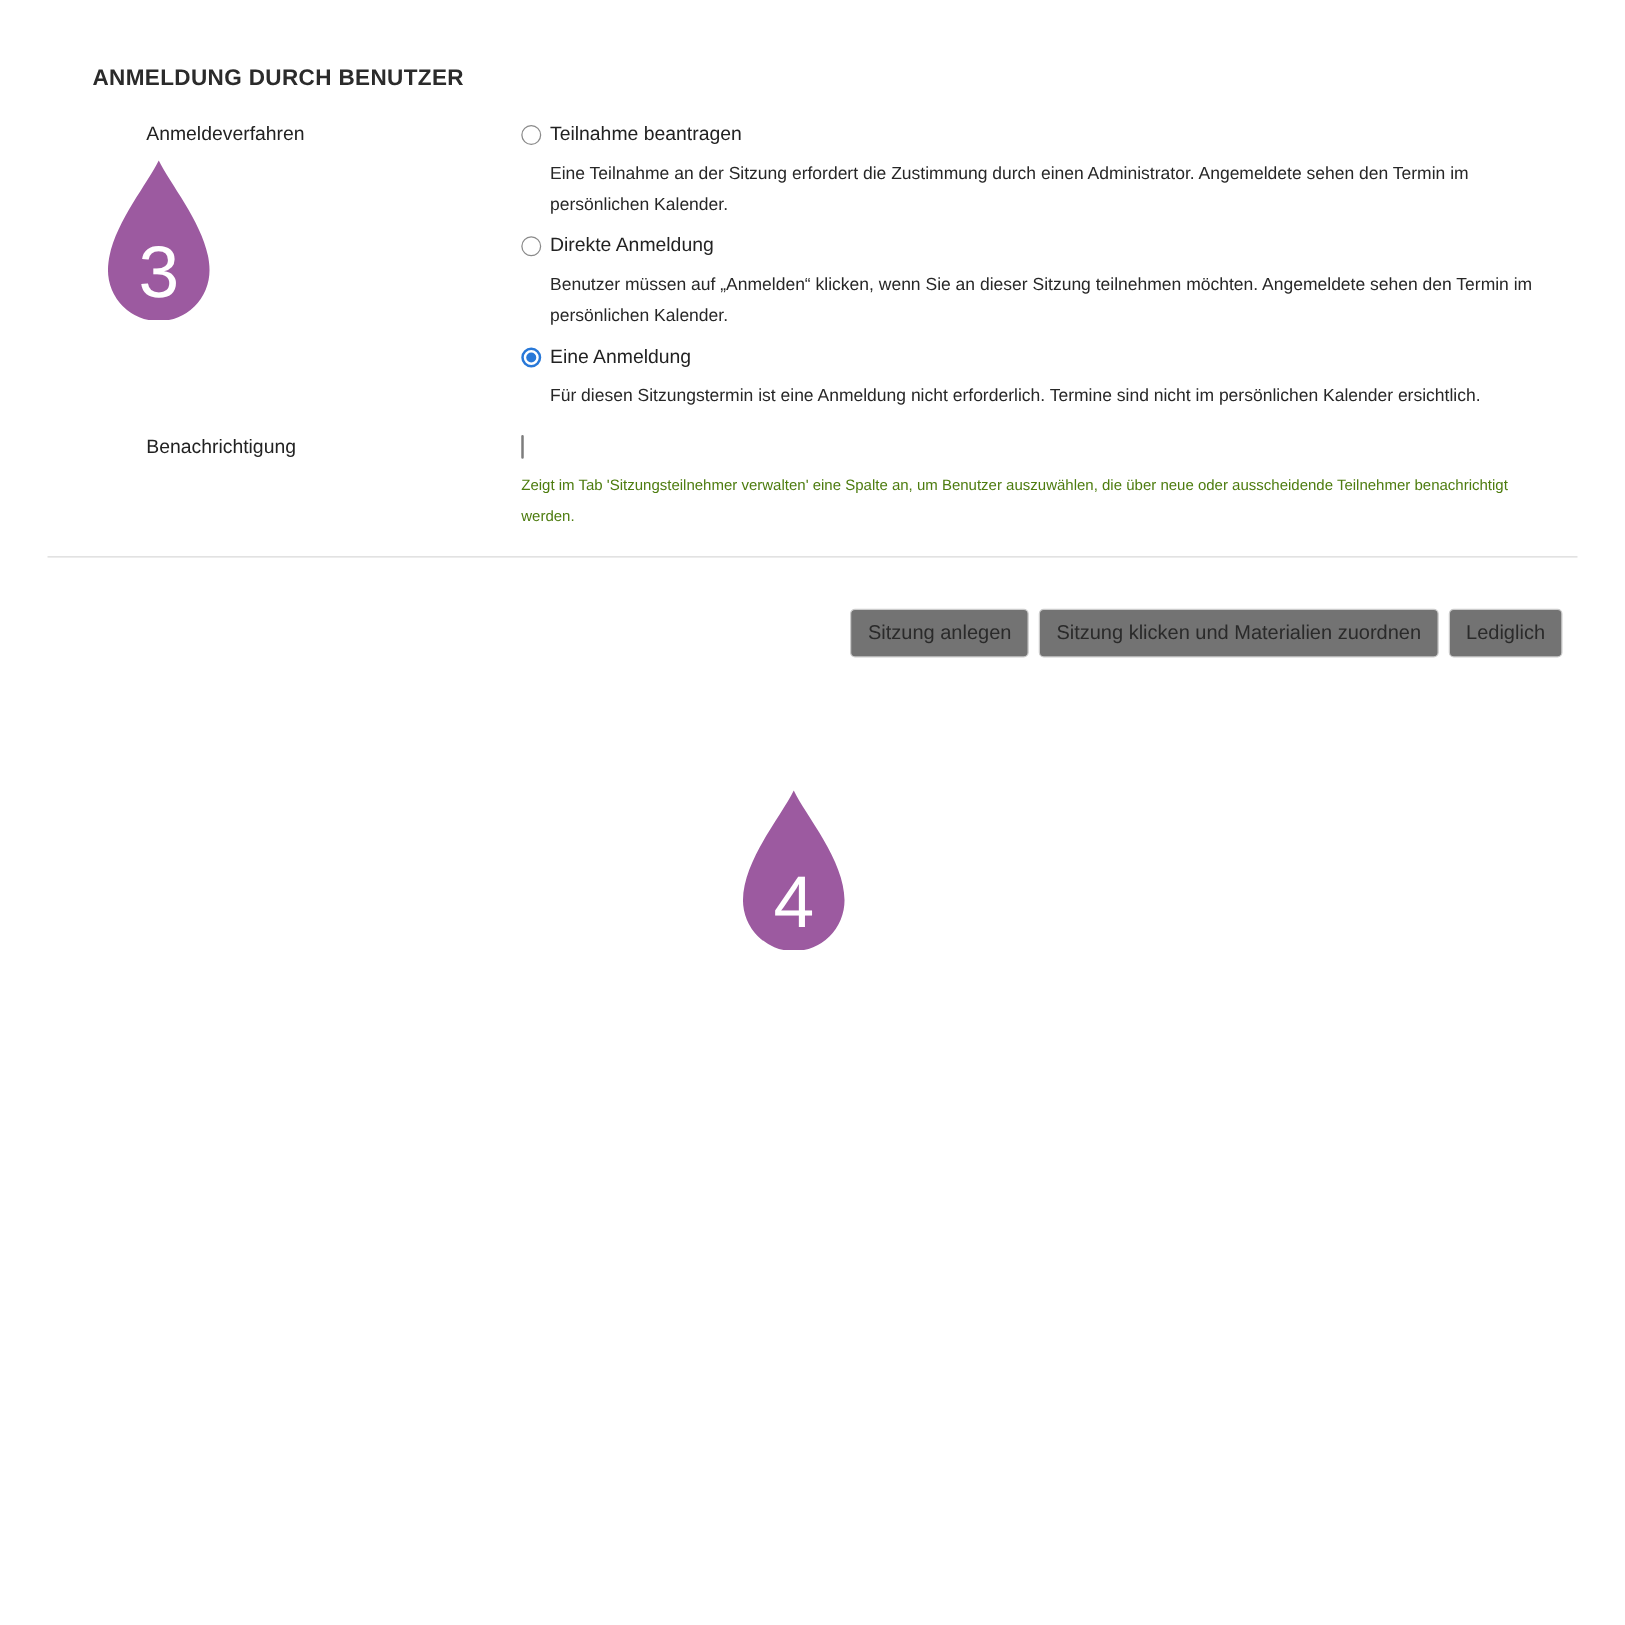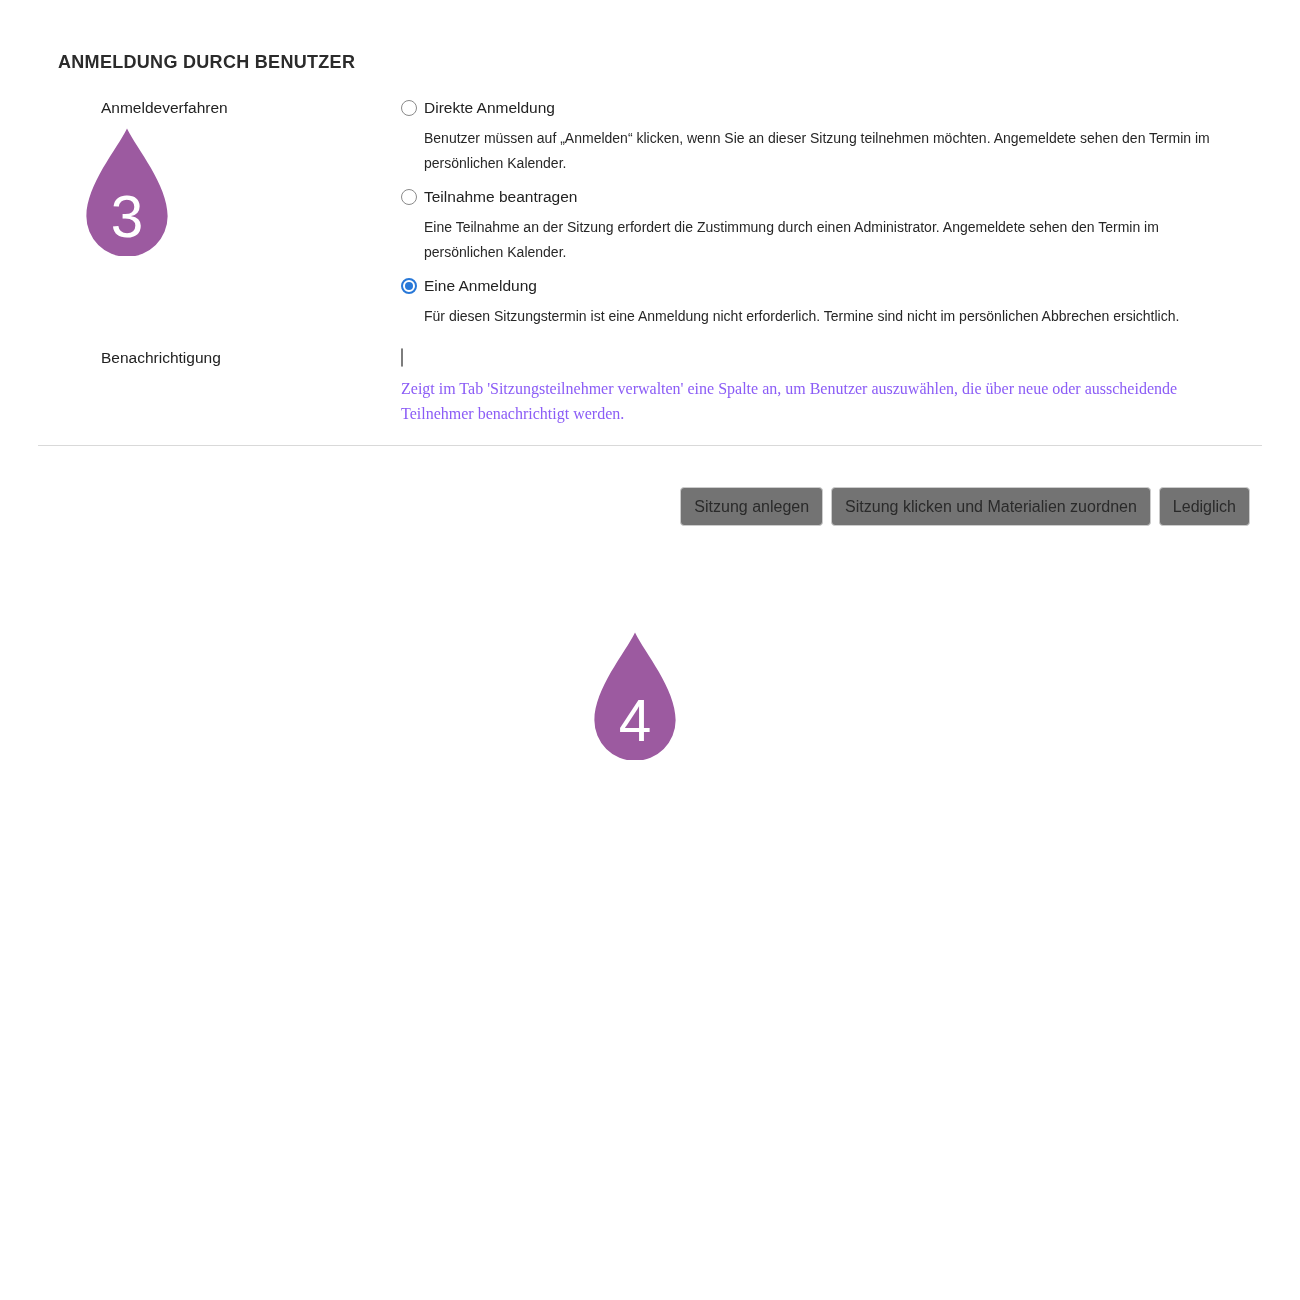--- a/index.html
+++ b/index.html
@@ -7,21 +7,21 @@
   body {
     width: 1300px;
     height: 1300px;
     background: #ffffff;
     font-family: "Liberation Sans", sans-serif;
     color: #222222;
     position: relative;
     overflow: hidden;
   }
 
-  .content { padding: 52px 58px 0 58px; }
+  .content { padding: 52px 58px 0 74px; }
 
   .section-title {
     font-size: 18px;
     line-height: 20px;
     font-weight: bold;
     letter-spacing: 0.3px;
     color: #2b2b2b;
     margin: 0 0 27px 0;
   }
 
@@ -78,24 +78,23 @@
     width: 17px; height: 17px;
     border: 1.5px solid #7d7d7d;
     border-radius: 3px;
     background: #ffffff;
     flex: none;
     margin-top: 1px;
   }
   .checkbox-desc {
     margin: 9px 0 0 0;
     max-width: 871px;
-    font-size: 16px;
+    font-size: 12px;
     line-height: 25px;
-    color: #8b5cf6;
-    font-family: Liberation Serif, serif;
+    color: #4d7c0f;
   }
 
   .divider {
     margin: 19px 38px 0 38px;
     border-top: 1px solid #d9d9d9;
     height: 0;
   }
 
   
   .button-bar {
@@ -133,40 +132,40 @@
 
   <h2 class="section-title">ANMELDUNG DURCH BENUTZER</h2>
 
   <div class="form-row">
     <div class="label-col">Anmeldeverfahren</div>
     <div class="control-col">
 
       <div class="radio-option">
         <div class="radio-line">
           <span class="radio-icon"></span>
+          <span>Teilnahme beantragen</span>
+        </div>
+        <div class="option-desc">Eine Teilnahme an der Sitzung erfordert die Zustimmung durch einen Administrator. Angemeldete sehen den Termin im persönlichen Kalender.</div>
+      </div>
+
+      <div class="radio-option">
+        <div class="radio-line">
+          <span class="radio-icon"></span>
           <span>Direkte Anmeldung</span>
         </div>
         <div class="option-desc">Benutzer müssen auf „Anmelden“ klicken, wenn Sie an dieser Sitzung teilnehmen möchten. Angemeldete sehen den Termin im persönlichen Kalender.</div>
-      </div>
-
-      <div class="radio-option">
-        <div class="radio-line">
-          <span class="radio-icon"></span>
-          <span>Teilnahme beantragen</span>
-        </div>
-        <div class="option-desc">Eine Teilnahme an der Sitzung erfordert die Zustimmung durch einen Administrator. Angemeldete sehen den Termin im persönlichen Kalender.</div>
       </div>
 
 
       <div class="radio-option">
         <div class="radio-line">
           <span class="radio-icon selected"></span>
           <span>Eine Anmeldung</span>
         </div>
-        <div class="option-desc last">Für diesen Sitzungstermin ist eine Anmeldung nicht erforderlich. Termine sind nicht im persönlichen Abbrechen ersichtlich.</div>
+        <div class="option-desc last">Für diesen Sitzungstermin ist eine Anmeldung nicht erforderlich. Termine sind nicht im persönlichen Kalender ersichtlich.</div>
       </div>
 
     </div>
   </div>
 
 
   <div class="form-row row-gap-top">
     <div class="label-col">Benachrichtigung</div>
     <div class="control-col">
       <span class="checkbox-icon"></span>

